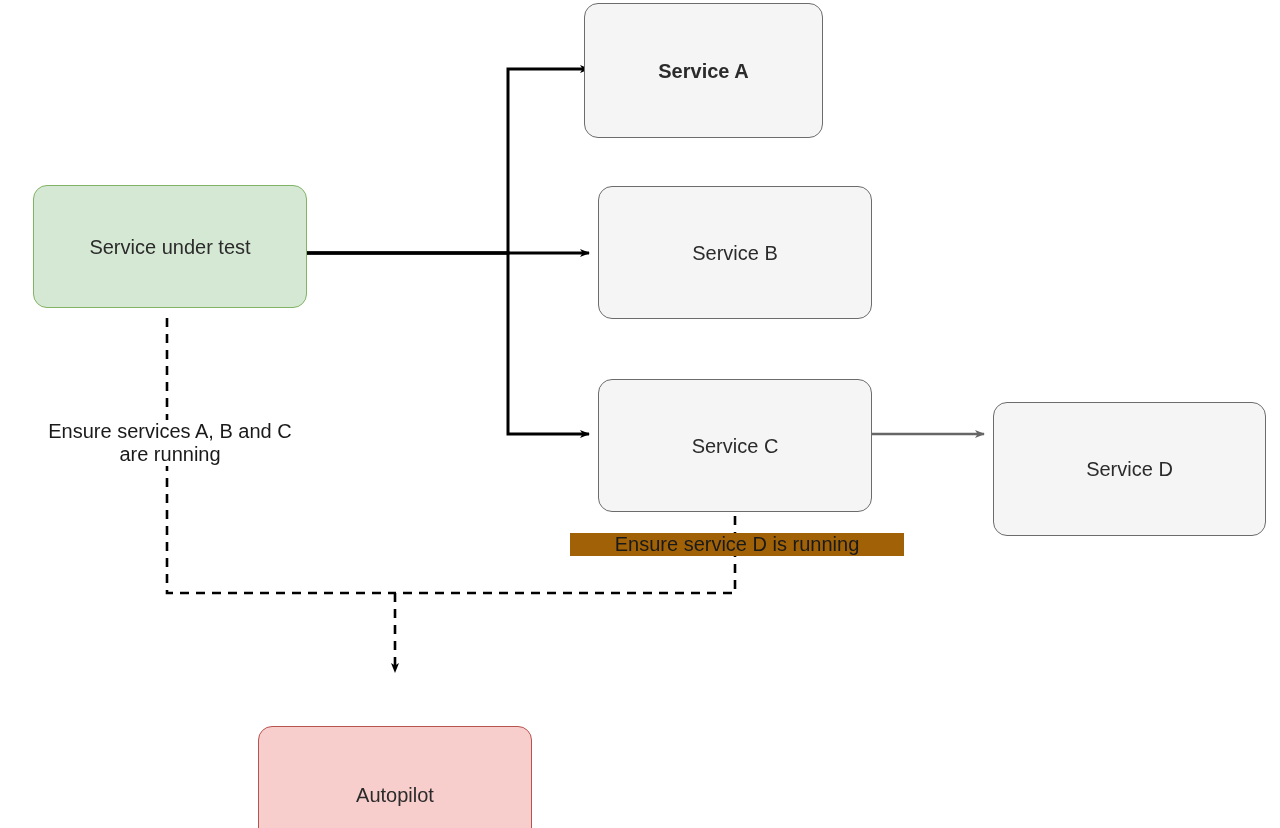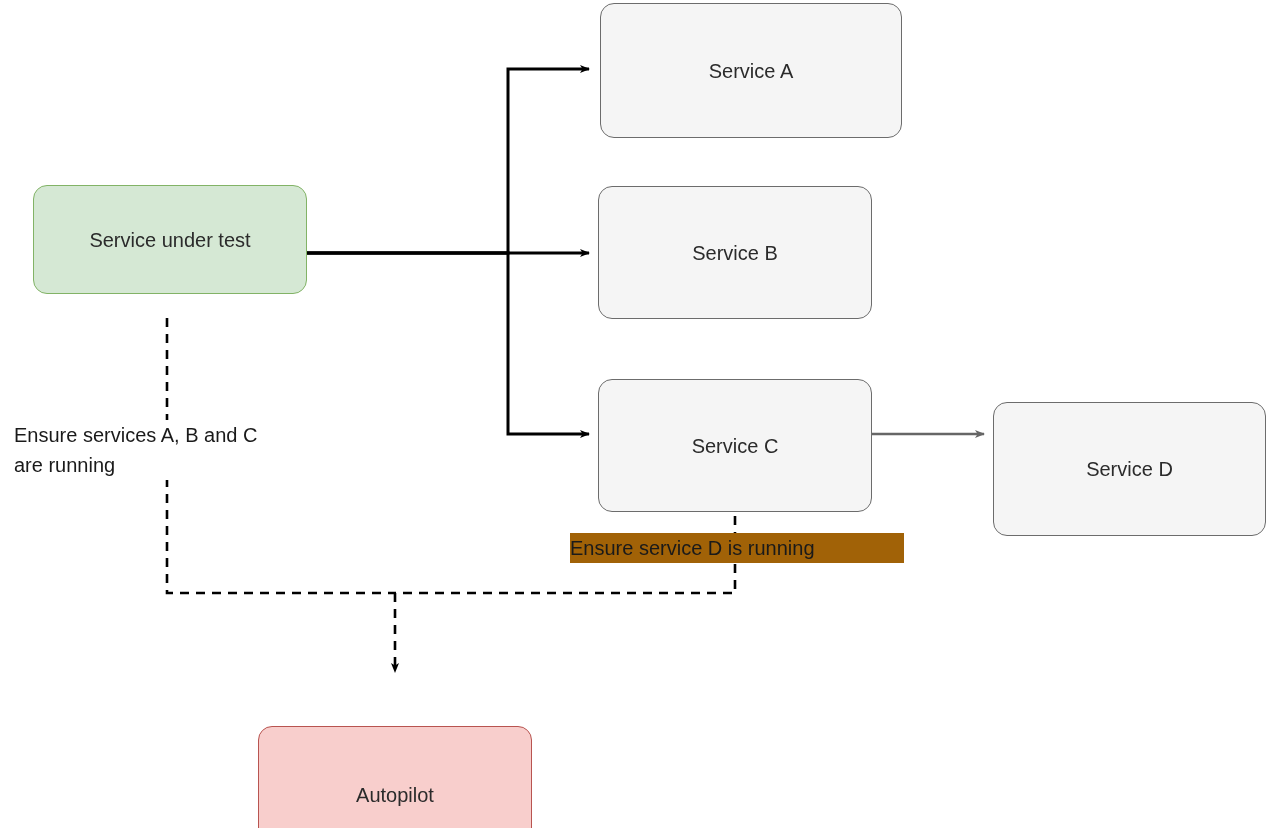--- a/index.html
+++ b/index.html
@@ -44,23 +44,23 @@
     border: 1.6px solid #82b366;
   }
   .node-red {
     background: #f8cecc;
     border: 1.6px solid #b85450;
   }
   .edge-label {
     position: absolute;
     font-family: "Liberation Sans", sans-serif;
     font-size: 20px;
-    line-height: 30px;
+    line-height: 23px;
     color: #1a1a1a;
-    text-align: left;
+    text-align: center;
     white-space: pre-line;
     user-select: none;
   }
 </style>
 </head>
 <body>
 
 <svg id="canvas" width="1280" height="828" viewBox="0 0 1280 828" xmlns="http://www.w3.org/2000/svg">
   <defs>
     <marker id="arrow-black" markerWidth="10" markerHeight="10" refX="9" refY="4" orient="auto" markerUnits="userSpaceOnUse">
@@ -96,25 +96,25 @@
 
   <g>
     <path d="M 735 500 L 735 593 L 395 593" fill="none" stroke="#000000" stroke-width="2.6" stroke-dasharray="9 7" stroke-linecap="butt"></path>
   </g>
 
   <g>
     <path d="M 395 593 L 395 672" fill="none" stroke="#000000" stroke-width="2.6" stroke-dasharray="9 7" stroke-linecap="butt" marker-end="url(#arrow-black-down)"></path>
   </g>
 </svg>
 
-<div class="node node-green" style="left:33px; top:185px; width:274px; height:109px;">
+<div class="node node-green" style="left:33px; top:185px; width:274px; height:123px;">
   <span>Service under test</span>
 </div>
 
-<div class="node node-gray" style="left:600px; top:3px; width:302px; height:135px;">
+<div class="node node-gray" style="left:584px; top:3px; width:239px; height:135px;font-weight:bold;">
   <span>Service A</span>
 </div>
 
 <div class="node node-gray" style="left:598px; top:186px; width:274px; height:133px;text-align:right;">
   <span>Service B</span>
 </div>
 
 <div class="node node-gray" style="left:598px; top:367px; width:274px; height:133px;margin-top:12px;">
   <span>Service C</span>
 </div>

